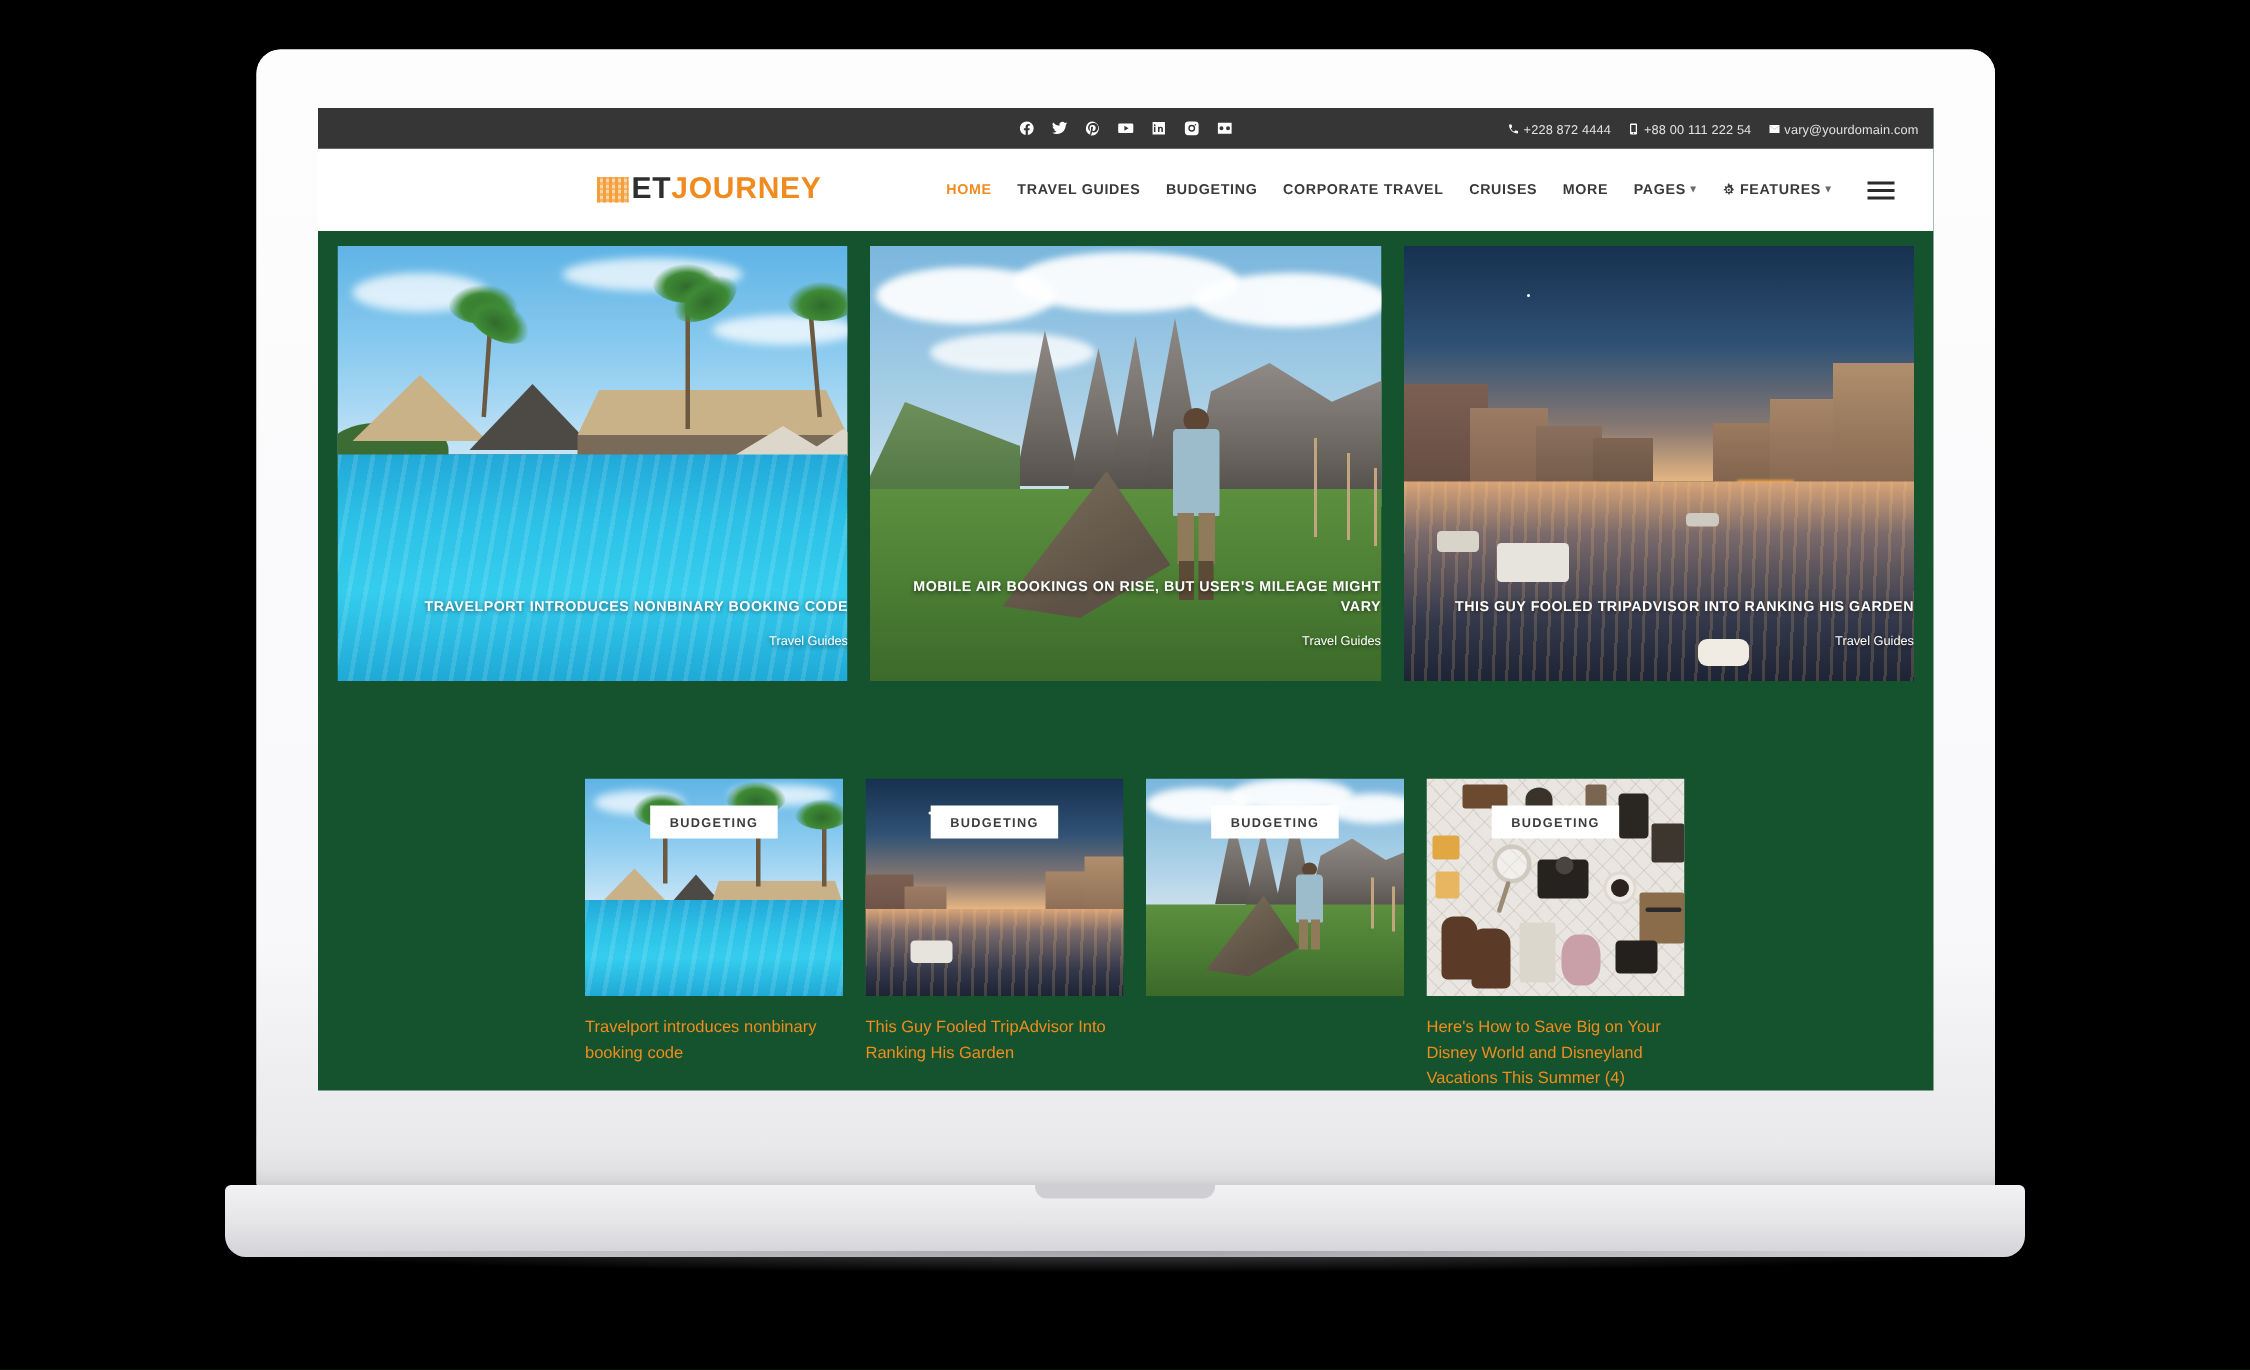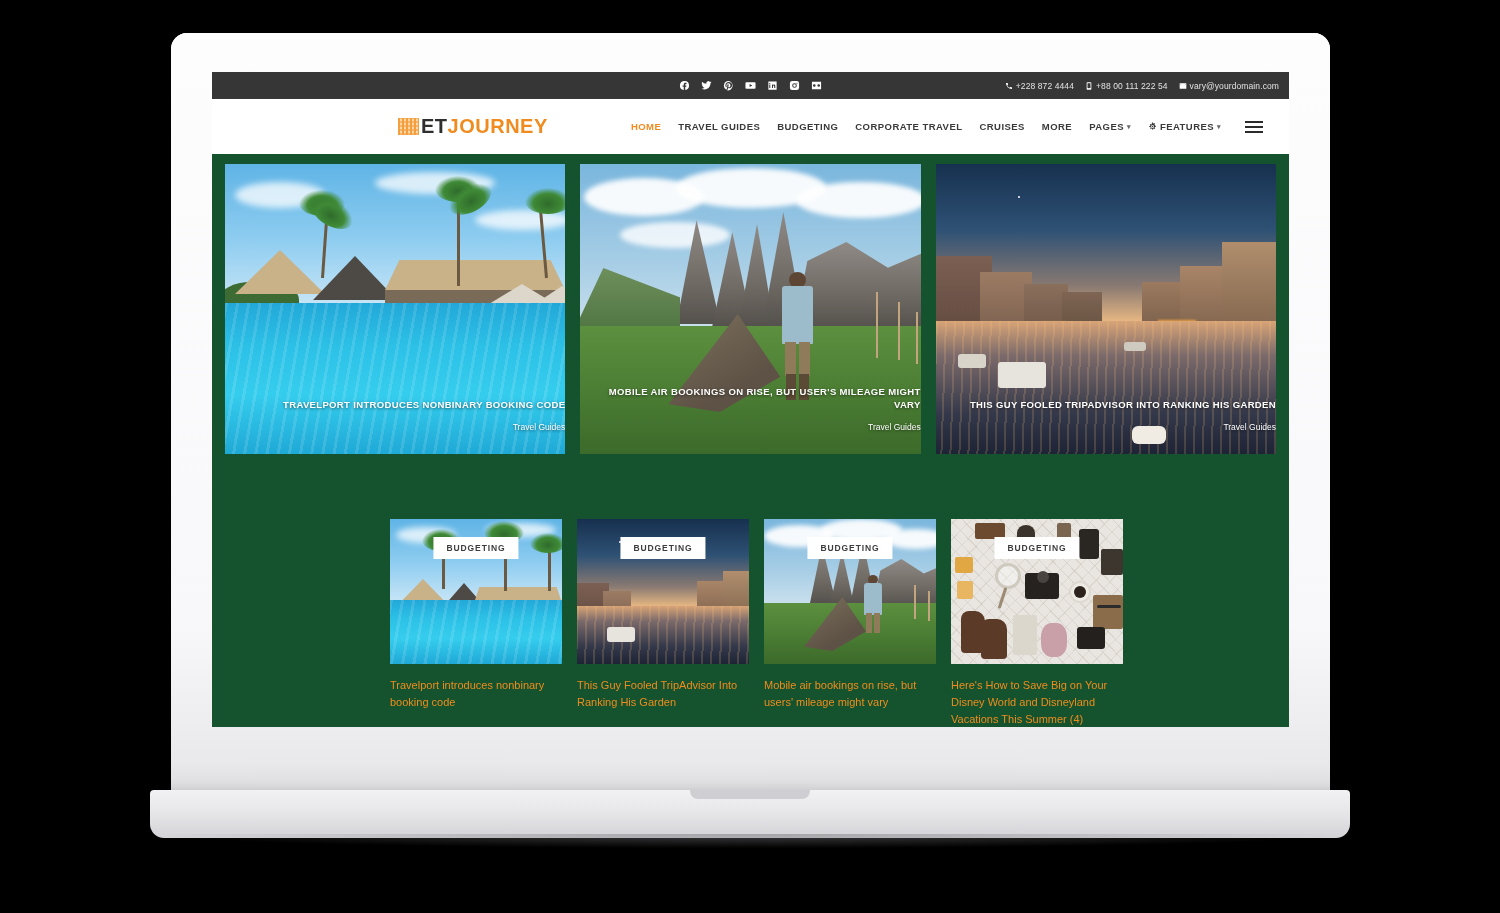--- a/index.html
+++ b/index.html
@@ -458,21 +458,20 @@
             <div class="s2-rock" style="left:40px;top:78px;width:62px;height:54px;clip-path:polygon(62% 0,100% 64%,46% 100%,0 92%);"></div>
             <div class="s2-pole" style="left:150px;top:66px;height:34px;"></div>
             <div class="s2-pole" style="left:164px;top:72px;height:30px;"></div>
             <div class="s2-head" style="left:104px;top:56px;width:10px;height:9px;"></div>
             <div class="s2-body" style="left:100px;top:64px;width:18px;height:32px;"></div>
             <div class="s2-legs" style="left:102px;top:94px;width:6px;height:20px;"></div>
             <div class="s2-legs" style="left:110px;top:94px;width:6px;height:20px;"></div>
           </div>
           <div class="card-badge">BUDGETING</div>
         </div>
-        <div class="card-title">Mobile air bookings on rise, but users' mileage might vary</div>
       </div>
 
       <div class="post-card">
         <div class="card-media">
           <div class="scene">
             <div class="s4-bg"></div>
             <div class="s4-obj" style="left:24px;top:4px;width:30px;height:16px;background:#6b4a30;"></div>
             <div class="s4-obj" style="left:66px;top:6px;width:18px;height:16px;background:#3a332c;border-radius:50% 50% 0 0;"></div>
             <div class="s4-obj" style="left:106px;top:4px;width:14px;height:16px;background:#7a6550;"></div>
             <div class="s4-obj" style="left:128px;top:10px;width:20px;height:30px;background:#2a2622;border-radius:3px;"></div>

